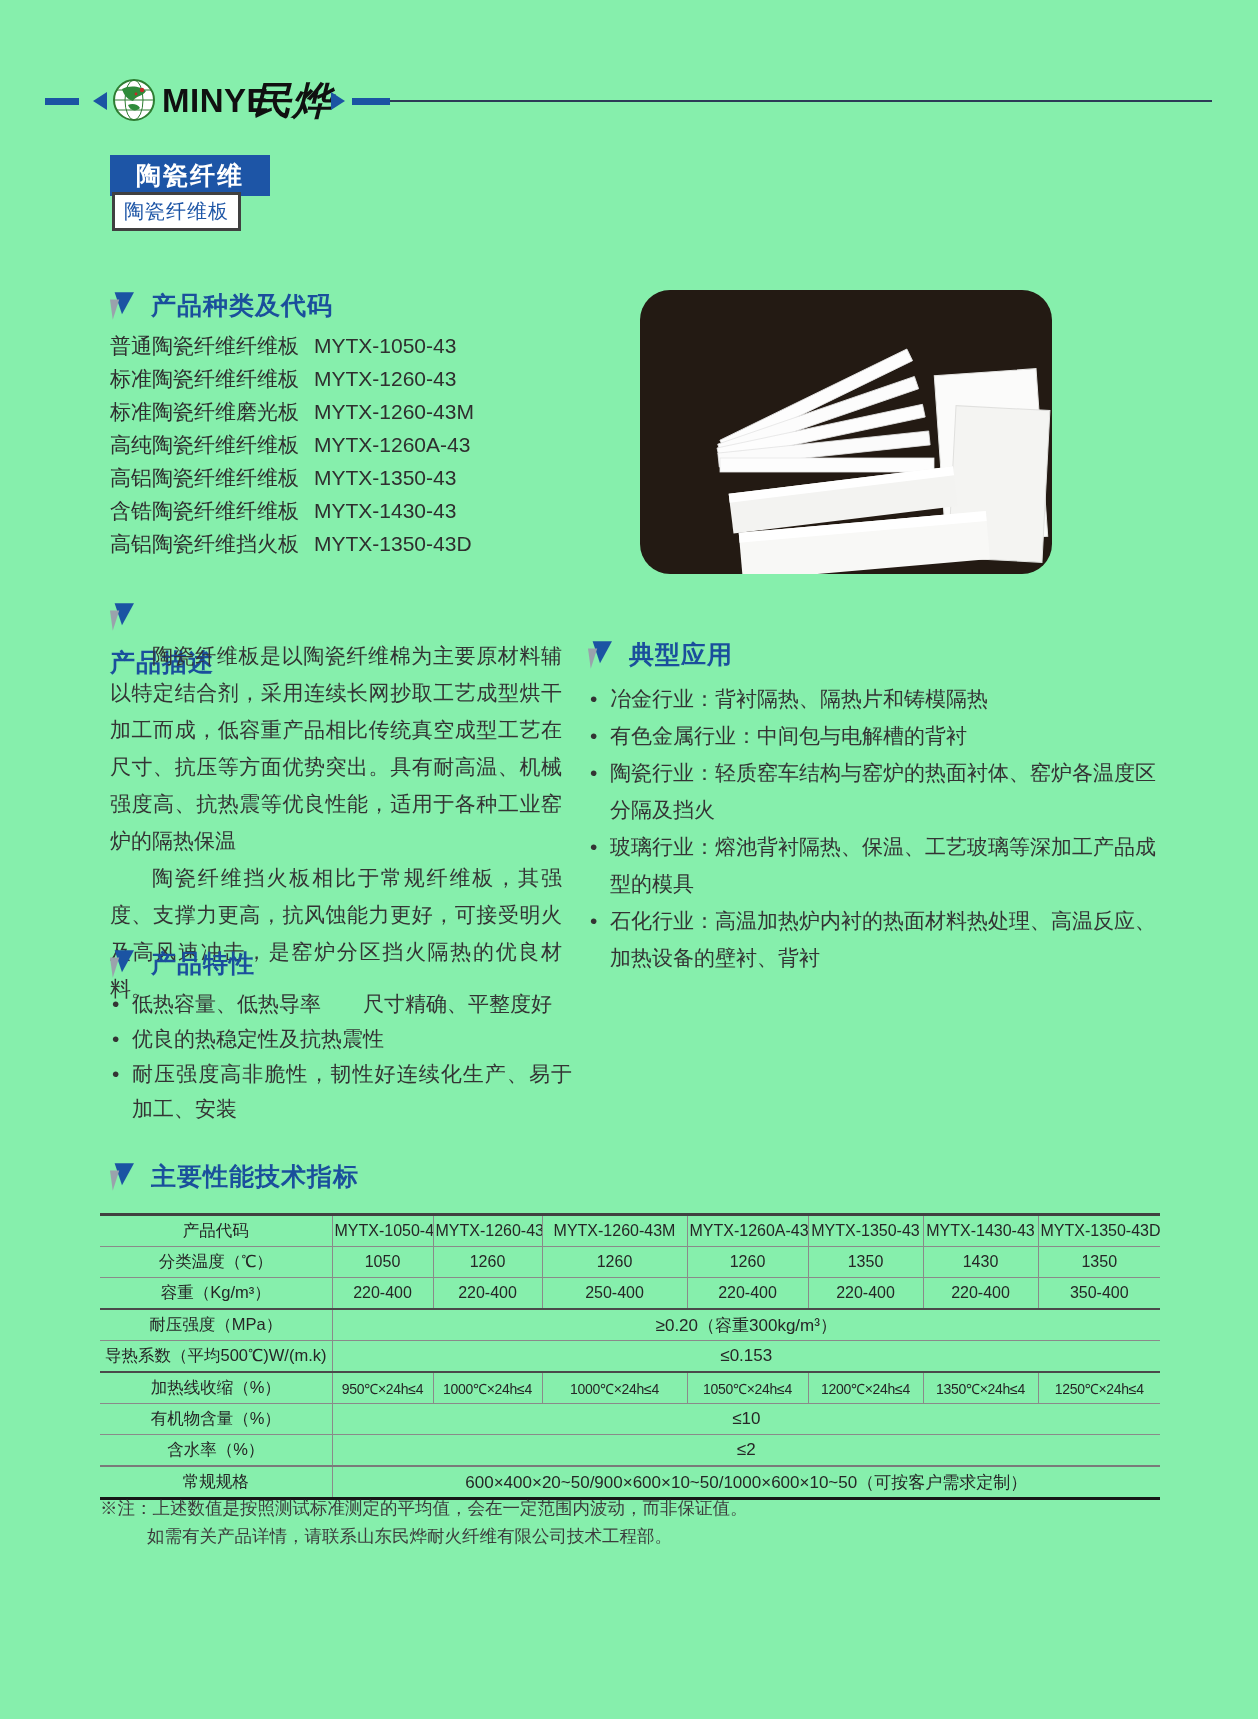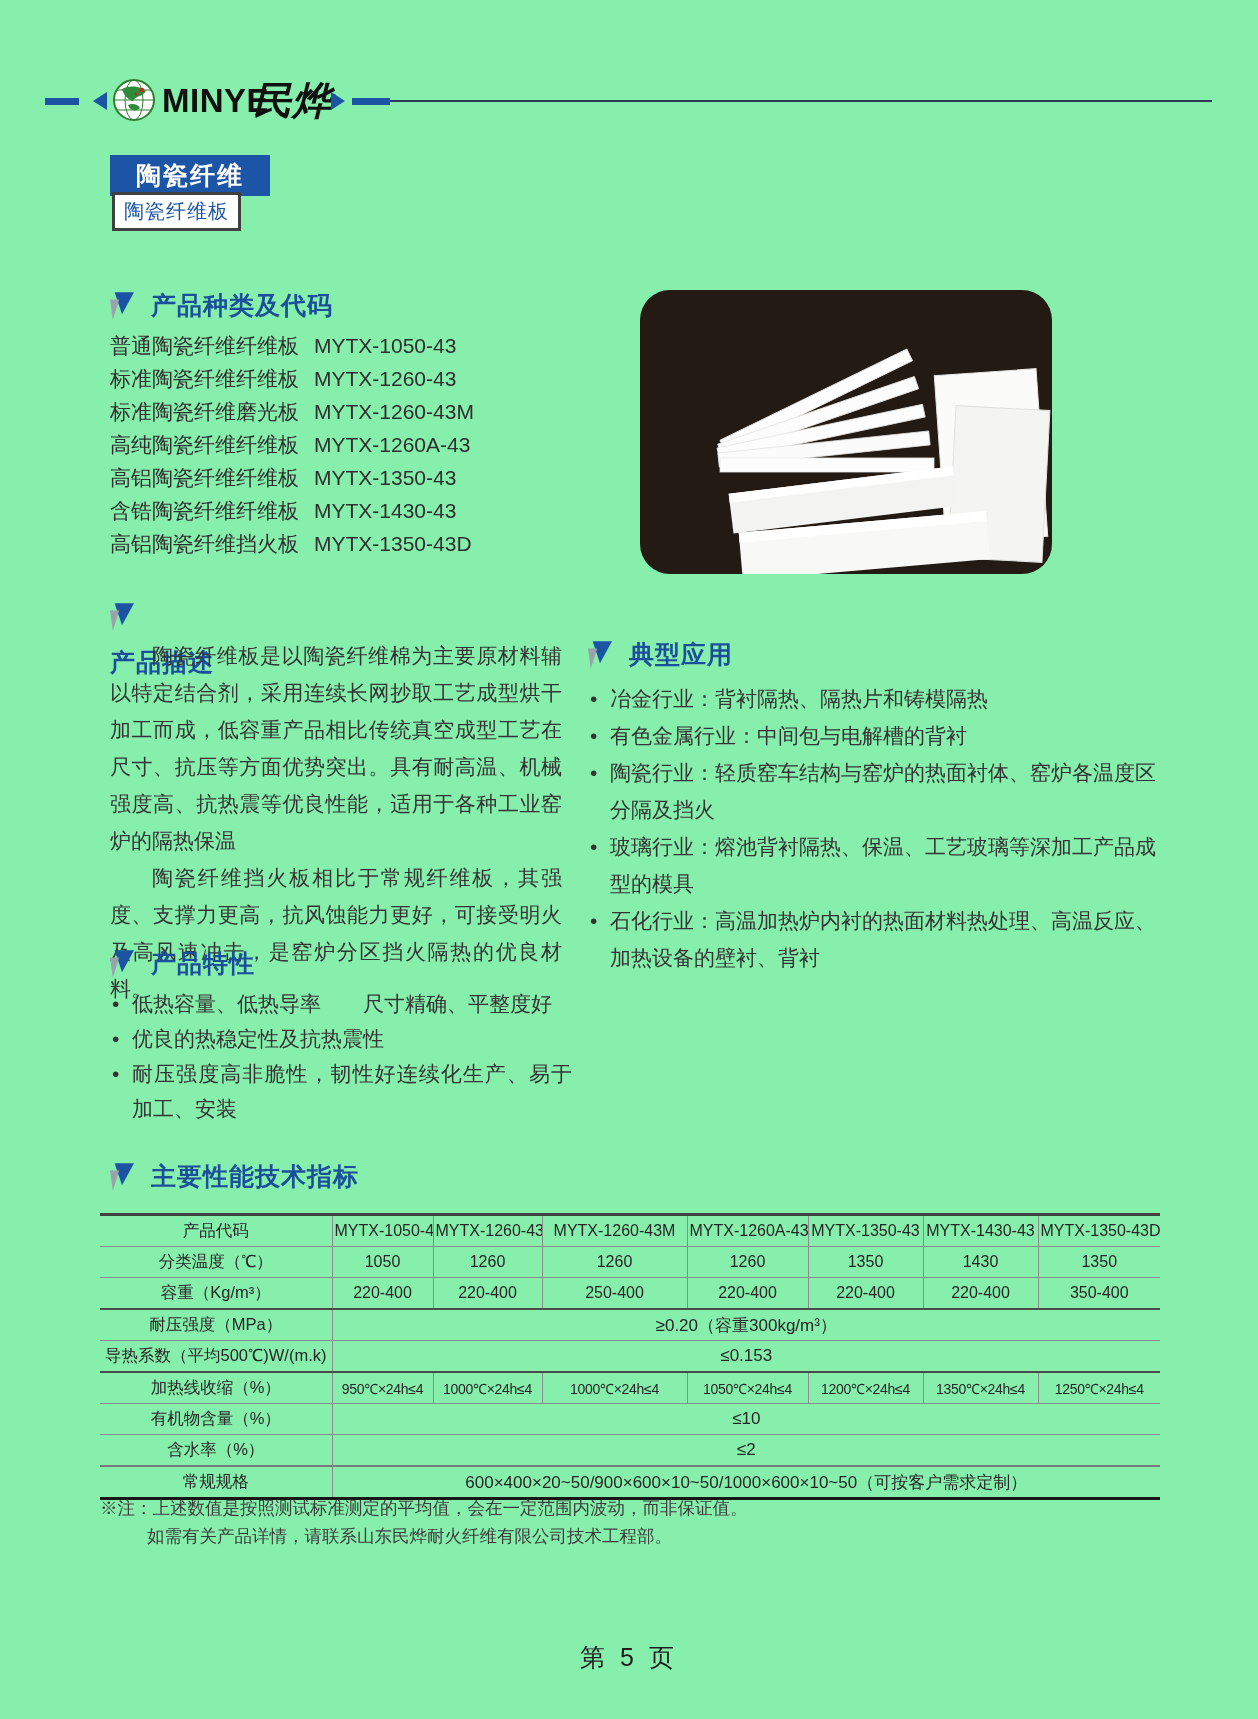--- a/index.html
+++ b/index.html
@@ -249,15 +249,14 @@
         <tr>
           <th>常规规格</th>
           <td colspan="7" class="merged">600×400×20~50/900×600×10~50/1000×600×10~50（可按客户需求定制）</td>
         </tr>
       </tbody>
   </table>
 
   <div class="note1">※注：上述数值是按照测试标准测定的平均值，会在一定范围内波动，而非保证值。</div>
   <div class="note2">如需有关产品详情，请联系山东民烨耐火纤维有限公司技术工程部。</div>
 
-  <div class="pageno">第 5 页</div>
 
 </div>
 
 </body></html>

